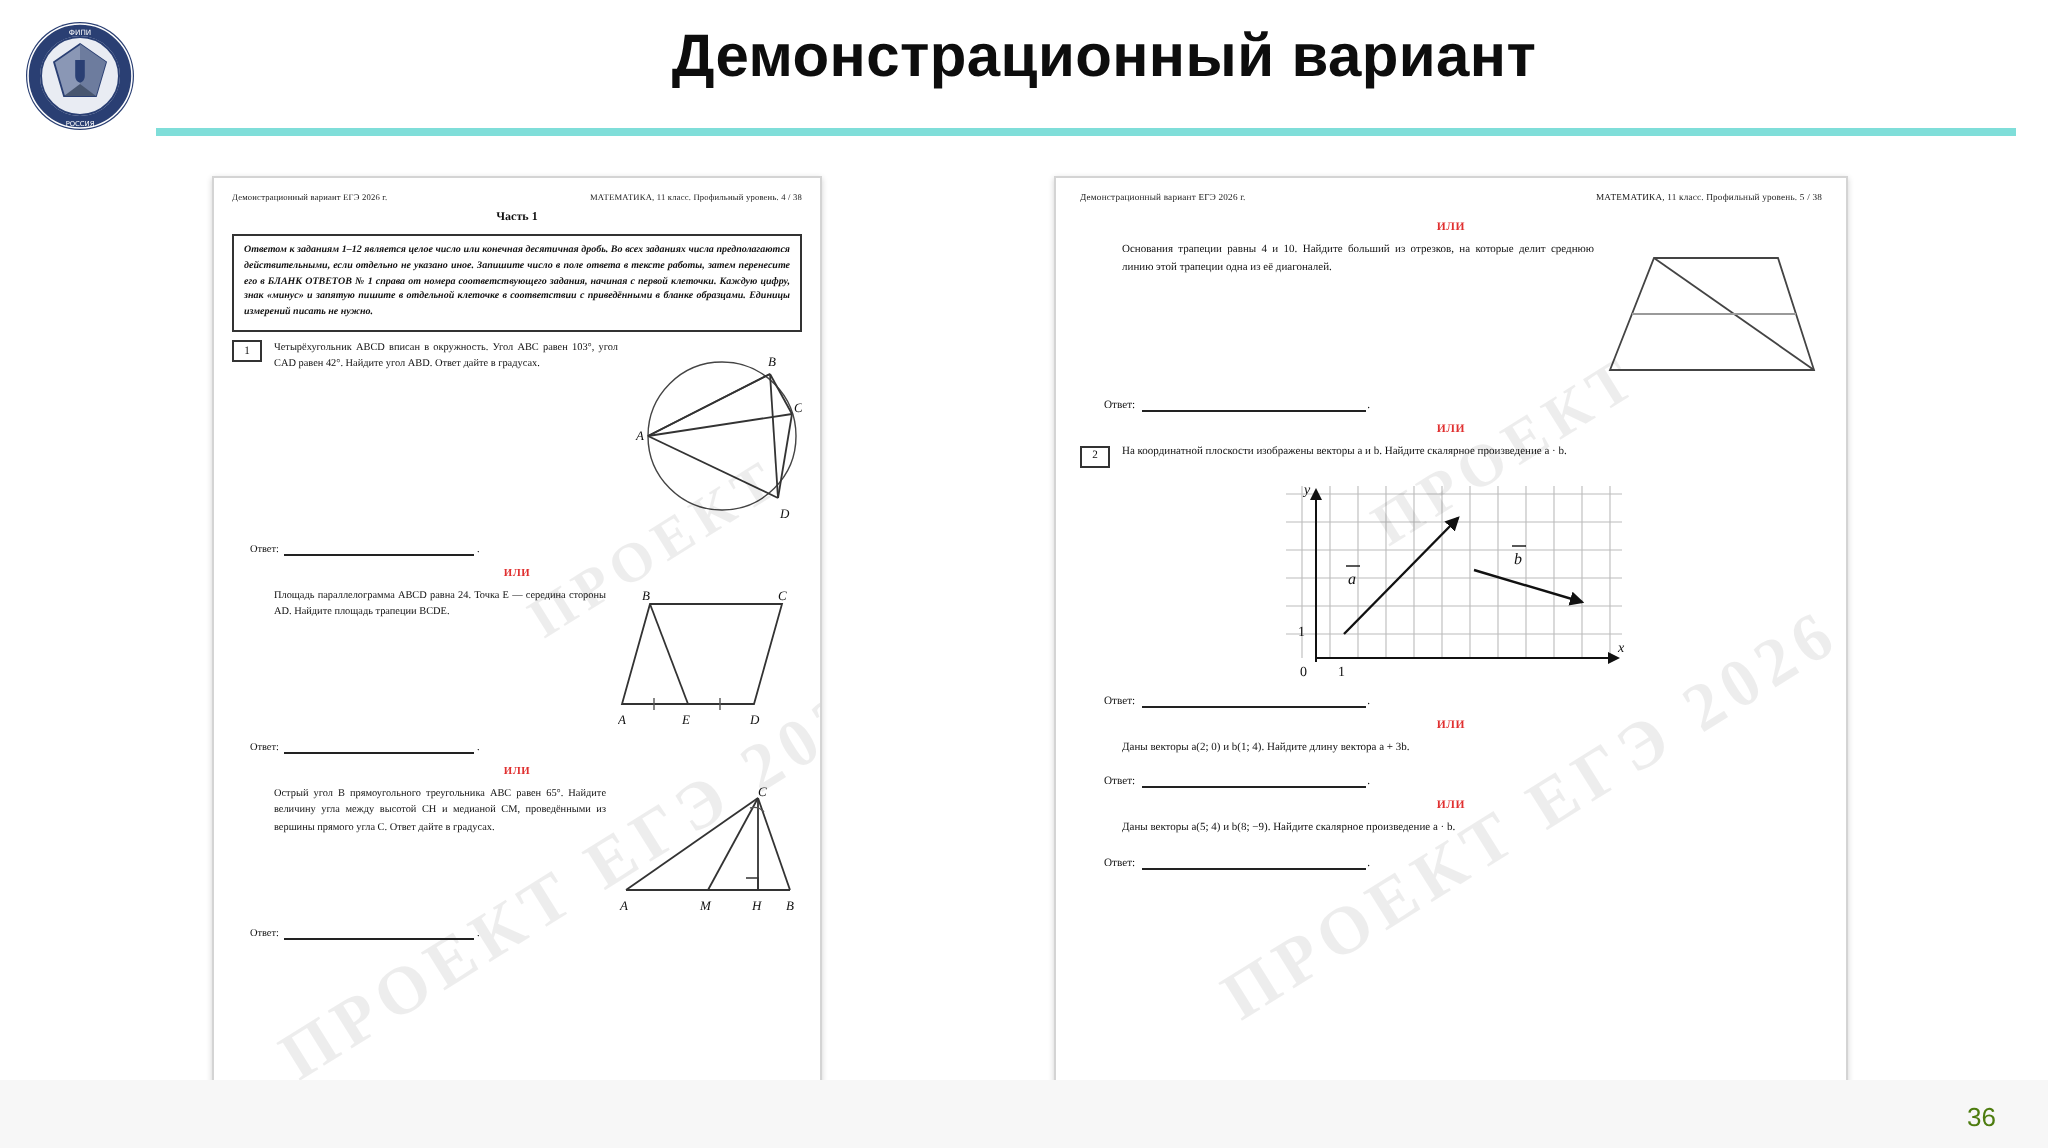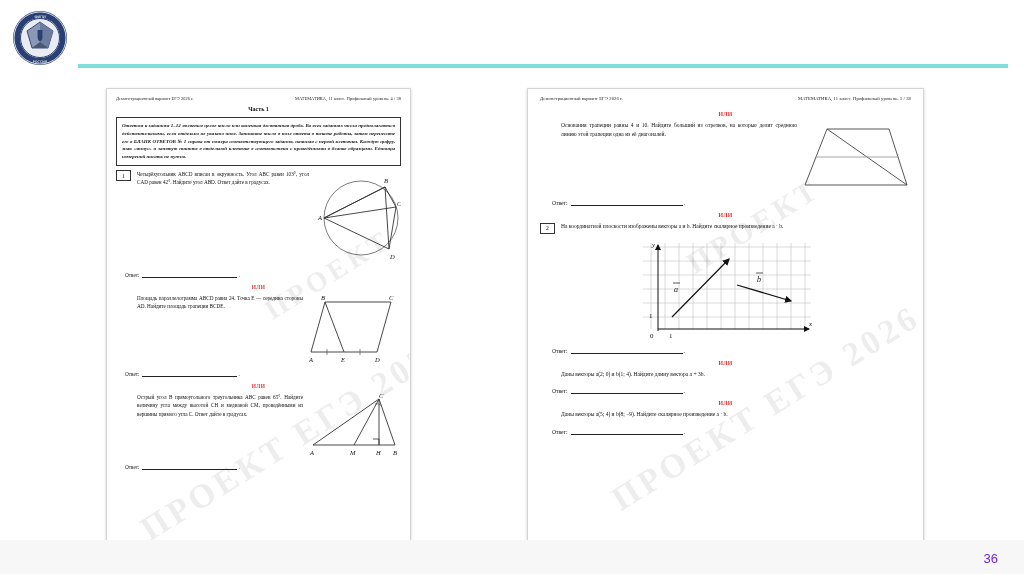--- a/index.html
+++ b/index.html
@@ -26,21 +26,21 @@
     position: absolute;
     left: 0; right: 0; bottom: 0;
     height: 34px;
     background: #f7f7f7;
   }
   .page-number {
     position: absolute;
     right: 26px;
     bottom: 8px;
     font-size: 13px;
-    color: #6d28d9;
+    color: #4d7c0f;
     font-family: "Liberation Sans", sans-serif;
   }
 
   
   .slide-title {
     position: absolute;
     left: 120px;
     right: 40px;
     top: 12px;
     text-align: center;
@@ -218,20 +218,21 @@
       <circle cx="30" cy="30" r="19.5" fill="none" stroke="#2a3f73" stroke-width="1"></circle>
       <path d="M30 14 L43 23 L38 40 L22 40 L17 23 Z" fill="#8a97b5" stroke="#2a3f73" stroke-width="0.9"></path>
       <path d="M30 14 L43 23 L38 40 L30 40 Z" fill="#6d7c9e"></path>
       <path d="M22 40 L30 34 L38 40 Z" fill="#48566f"></path>
       <path d="M27.6 22 h4.8 v8 q0 2.6 -2.4 3.4 q-2.4 -0.8 -2.4 -3.4 z" fill="#2a3f73"></path>
       <text x="30" y="9.5" font-size="3.6" fill="#ffffff" text-anchor="middle" font-family="DejaVu Sans, sans-serif">ФИПИ</text>
       <text x="30" y="55" font-size="3.4" fill="#ffffff" text-anchor="middle" font-family="DejaVu Sans, sans-serif">РОССИЯ</text>
     </svg>
   </div>
 
+  <div class="slide-title">Демонстрационный вариант</div>
   <div class="title-rule"></div>
 
   <div class="page page-left">
 
     <div class="wm wm-left-1">ПРОЕКТ ЕГЭ 2026</div>
 
     <div class="doc-head">
       <span>Демонстрационный вариант ЕГЭ 2026 г.</span>
       <span>МАТЕМАТИКА, 11 класс. Профильный уровень. 4 / 38</span>
     </div>

